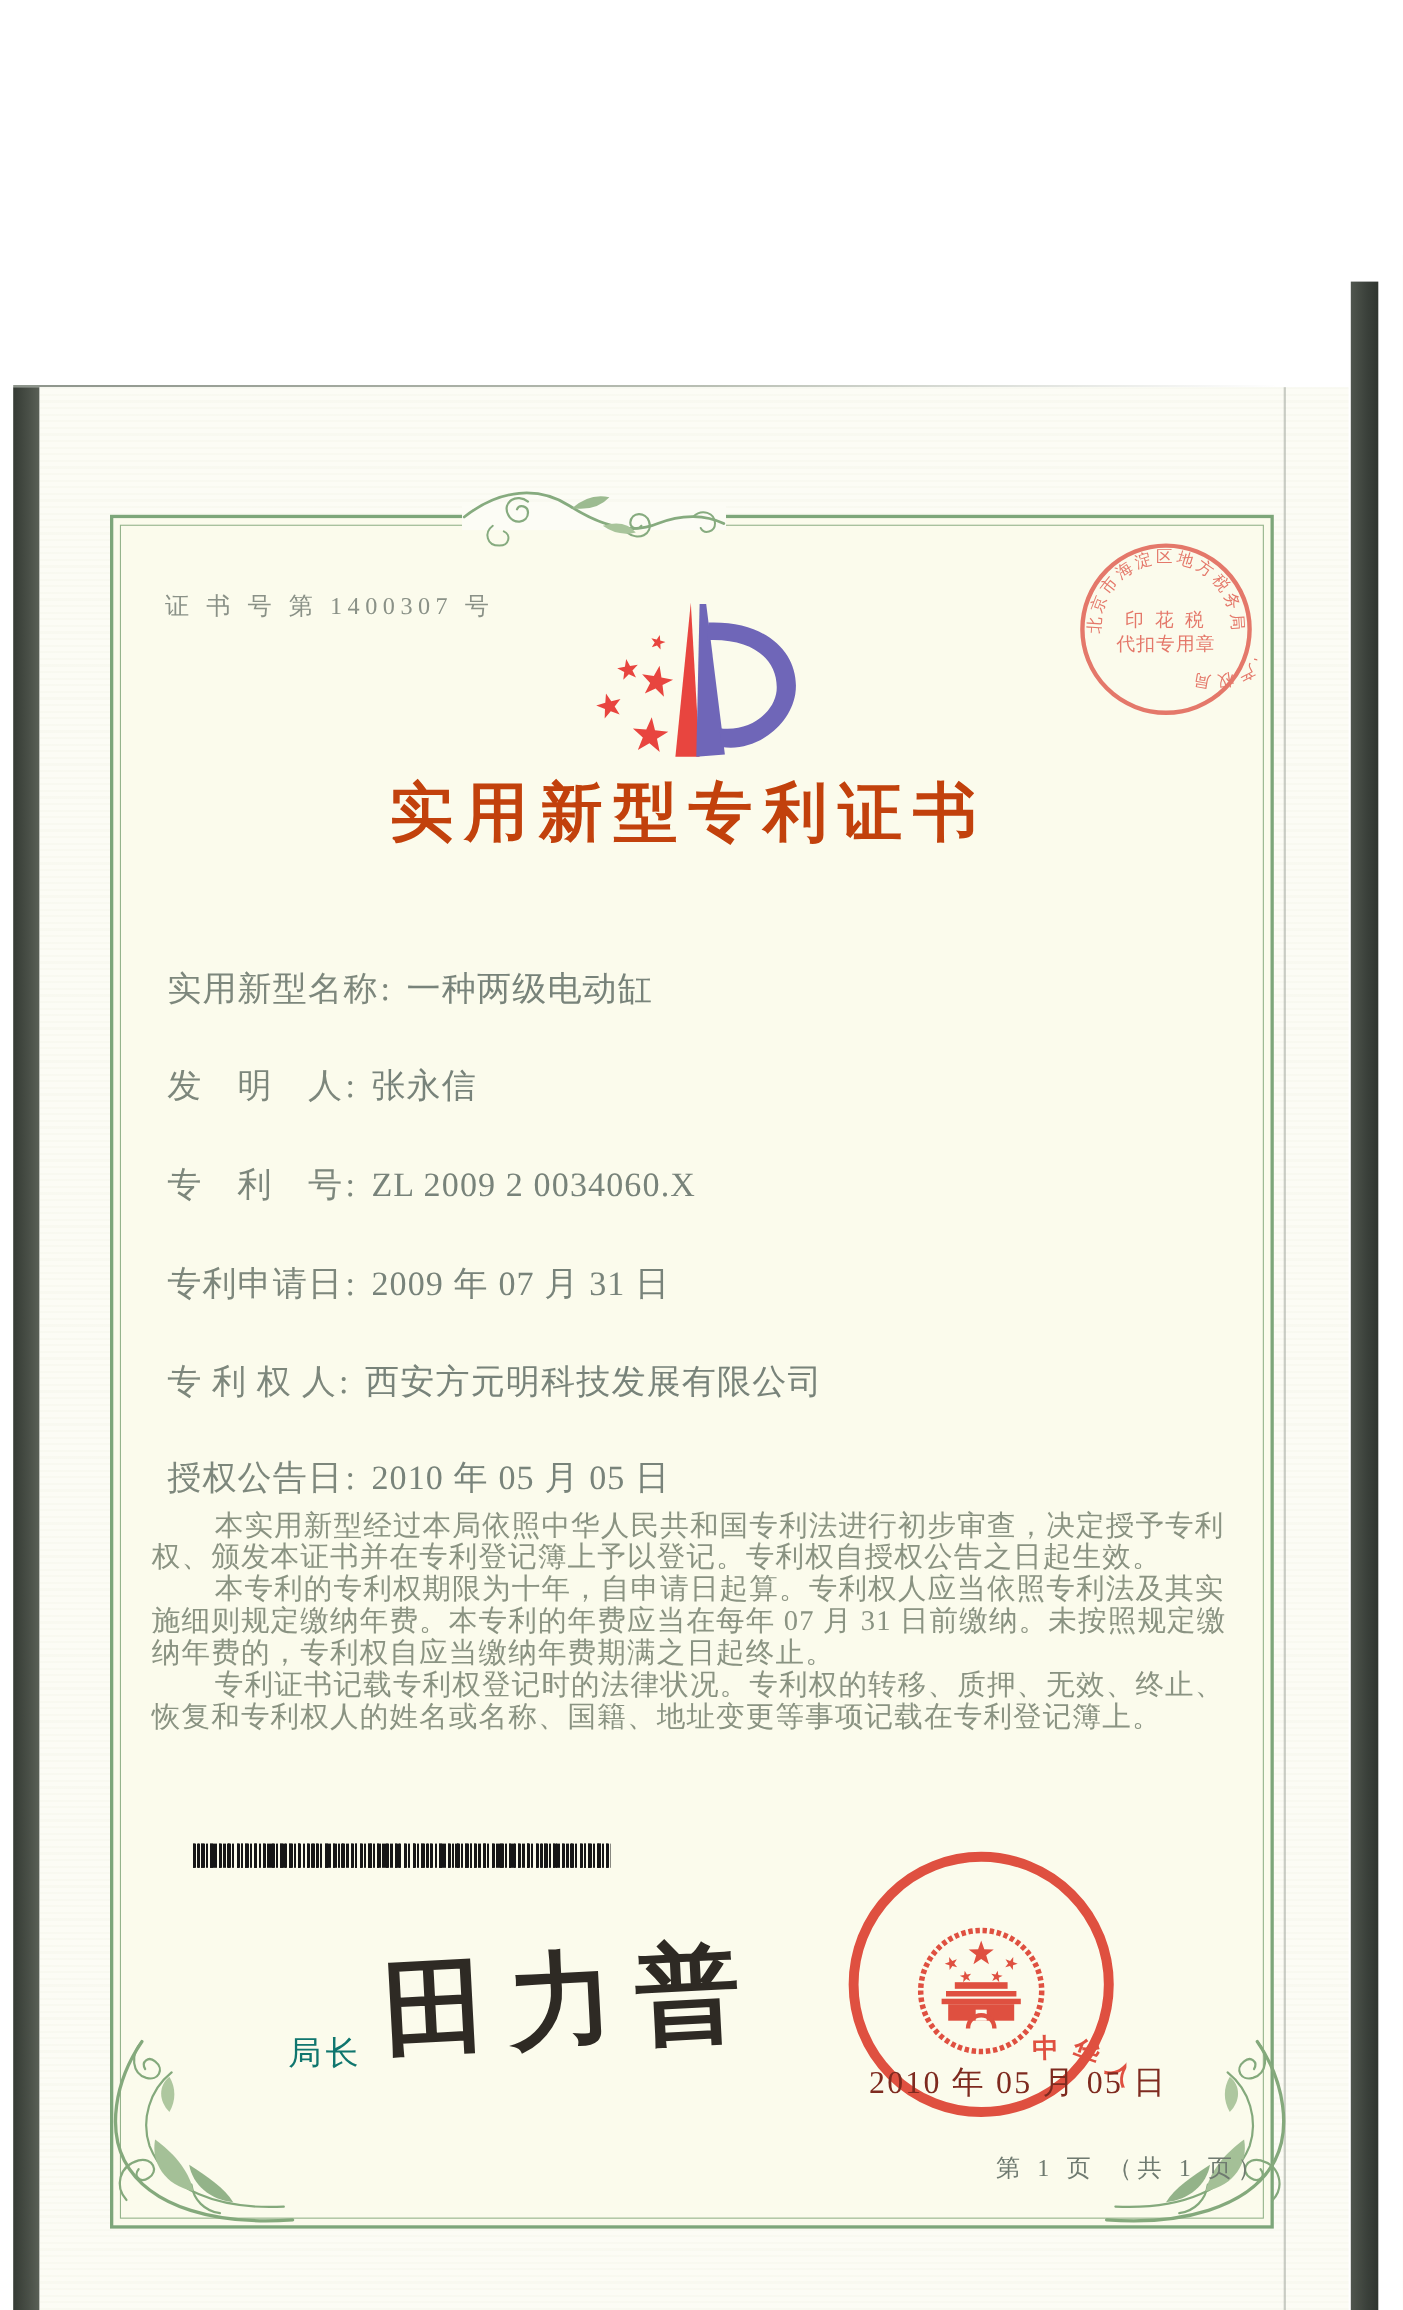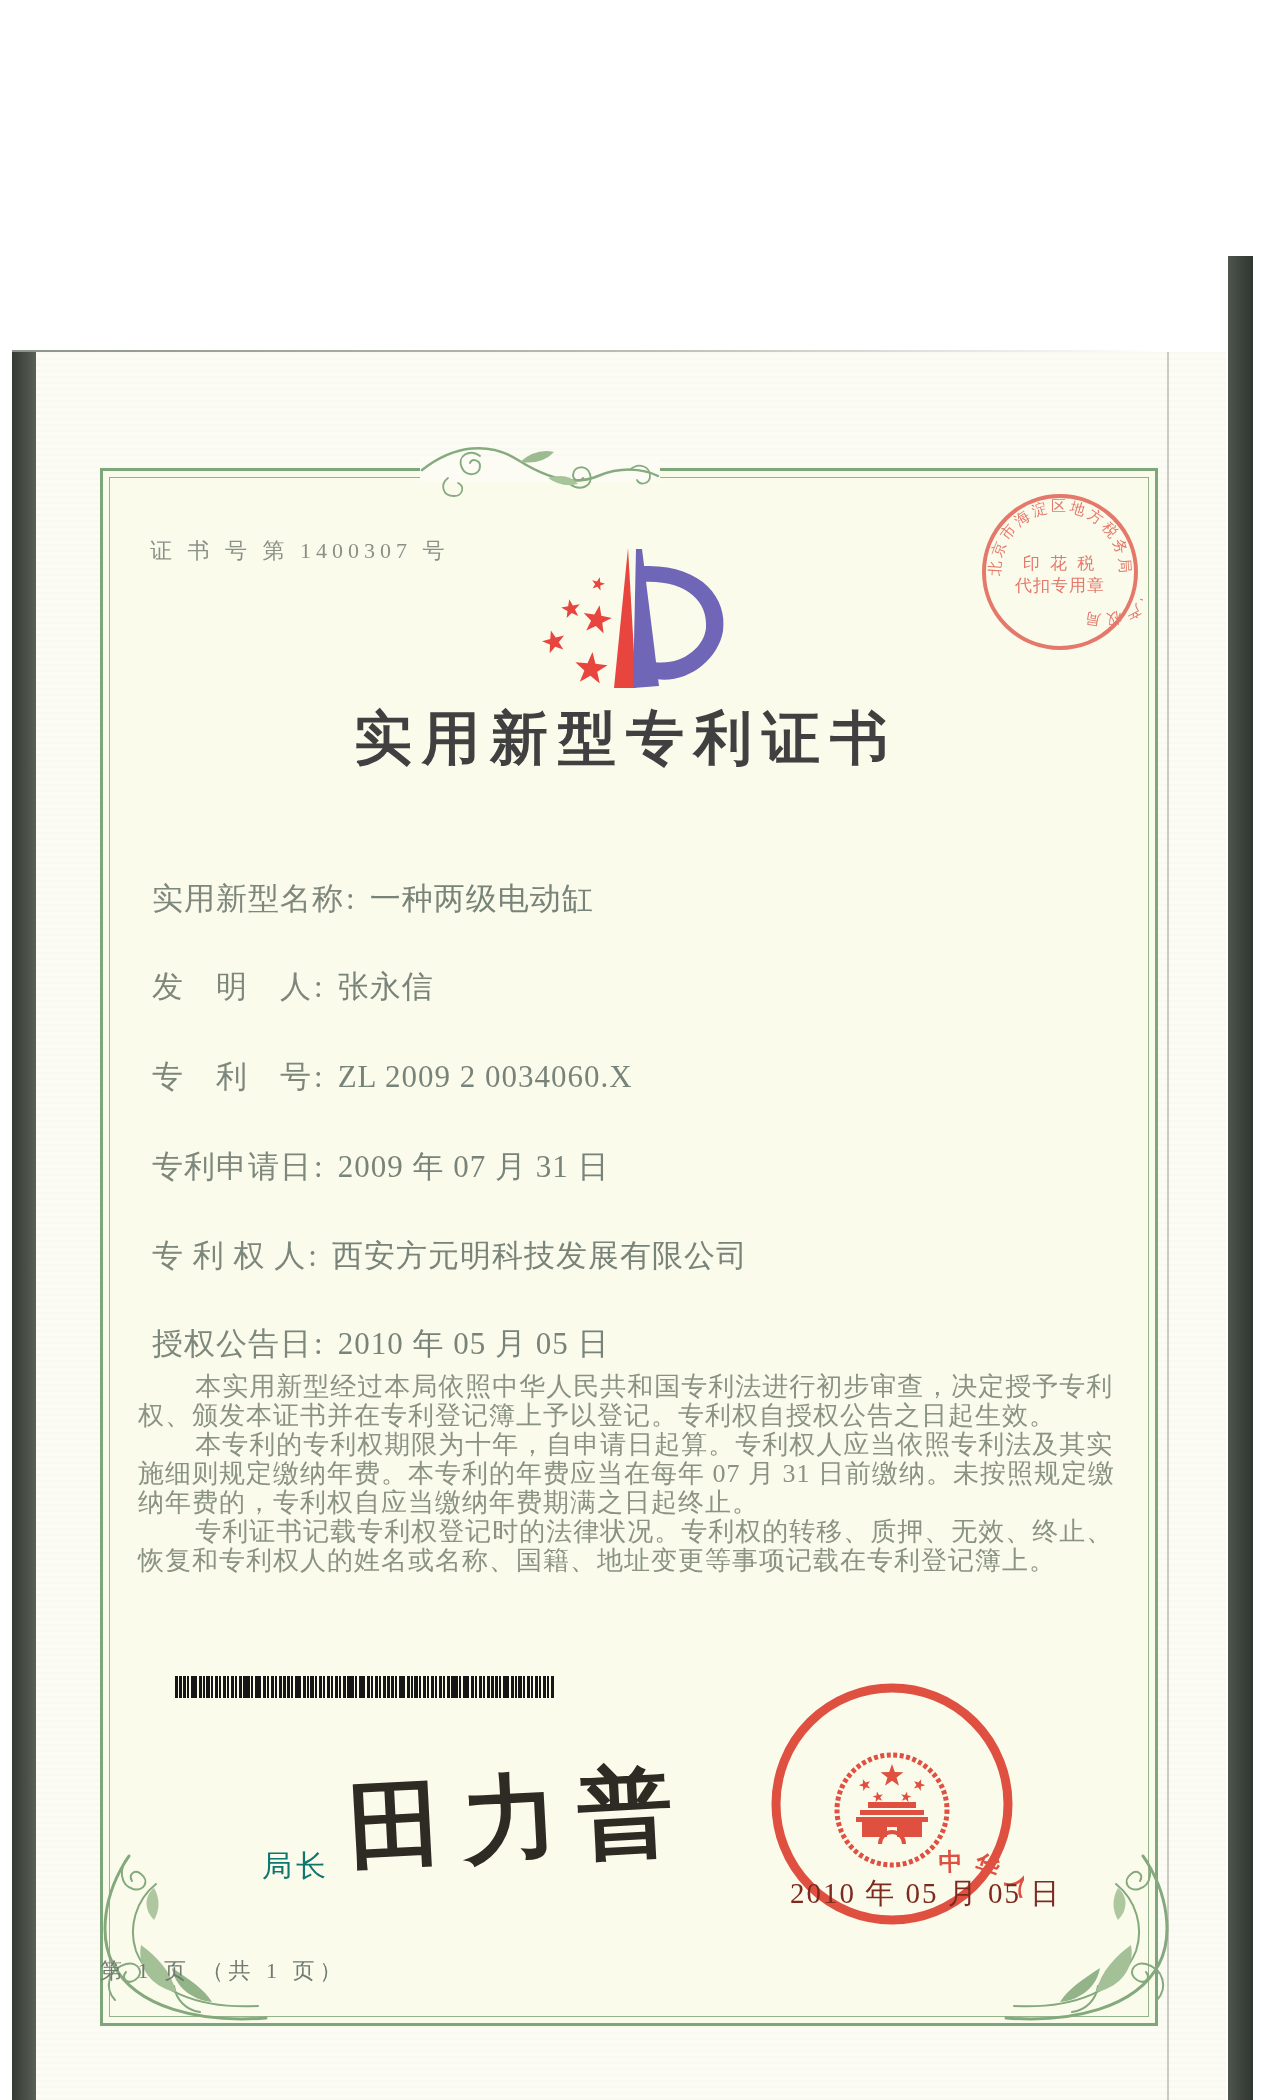--- a/index.html
+++ b/index.html
@@ -15,40 +15,40 @@
   .paper-top-edge{position:absolute;left:12px;top:350px;width:1150px;height:2px;
          background:linear-gradient(90deg,#8d948b,#b9bfb4 55%,rgba(200,204,196,0));}
   .paper-right-crease{position:absolute;left:1167px;top:352px;width:2px;height:1748px;background:rgba(140,146,138,0.45);}
   .frame{position:absolute;left:100px;top:468px;width:1052px;height:1552px;
          border:3px solid #7da67a;background:#fbfbec;z-index:1;}
   .frame-inner{position:absolute;inset:6px;border:1px solid #94b38b;}
   .orn{position:absolute;z-index:3;}
   .cert-no{position:absolute;left:150px;top:536px;z-index:4;font-size:22px;color:#8a9187;letter-spacing:5px;}
   .logo{position:absolute;left:476px;top:536px;z-index:4;}
   .title{position:absolute;left:100px;top:700px;width:1052px;margin:0;z-index:4;
-         text-align:center;font-size:58px;font-weight:700;color:#404040;letter-spacing:10px;}
+         text-align:center;font-size:58px;font-weight:700;color:#c2410c;letter-spacing:10px;}
   .field-row{position:absolute;left:152px;z-index:4;font-size:31px;color:#7d877c;letter-spacing:1px;white-space:nowrap;}
   .f-label{display:inline-block;}
   .f-colon{margin-left:2px;}
   .f-value{margin-left:14px;color:#78837a;}
   .body-text{position:absolute;left:138px;top:1372px;width:1000px;z-index:4;
          font-size:26px;line-height:29px;color:#8a9382;letter-spacing:1px;}
   .body-text p{margin:0;text-indent:2.2em;}
   .barcode{position:absolute;left:175px;top:1676px;width:380px;height:22px;z-index:4;
          background:
            repeating-linear-gradient(90deg,#161616 0 2px,transparent 2px 4px),
            repeating-linear-gradient(90deg,#161616 0 3px,transparent 3px 8px),
            repeating-linear-gradient(90deg,transparent 0 5px,#161616 5px 7px,transparent 7px 13px);}
   .signer-title{position:absolute;left:262px;top:1846px;z-index:4;font-size:30px;color:#0f766e;letter-spacing:4px;}
   .signer-name{position:absolute;left:348px;top:1756px;z-index:5;font-size:95px;font-weight:600;
          color:#2e2a24;letter-spacing:20px;transform:rotate(-3deg);font-family:"DejaVu Serif","Liberation Serif",serif;}
   .seal{position:absolute;left:760px;top:1672px;z-index:5;opacity:0.93;}
   .seal-date{position:absolute;left:790px;top:1874px;z-index:6;font-size:29px;color:#7e2a1f;letter-spacing:2px;white-space:nowrap;}
   .tax-stamp{position:absolute;left:977px;top:489px;z-index:5;opacity:0.9;}
-  .footer-page{position:absolute;left:100px;top:1956px;width:1052px;z-index:4;text-align:left;
+  .footer-page{position:absolute;left:100px;top:1956px;width:1052px;z-index:4;text-align:right;
          font-size:22px;color:#6f7a70;letter-spacing:5px;}
 </style>
 </head>
 <body>
 
 <div class="page">
 
   <div class="strip strip-left"></div>
   <div class="strip strip-right"></div>
   <div class="paper-top-edge"></div>

